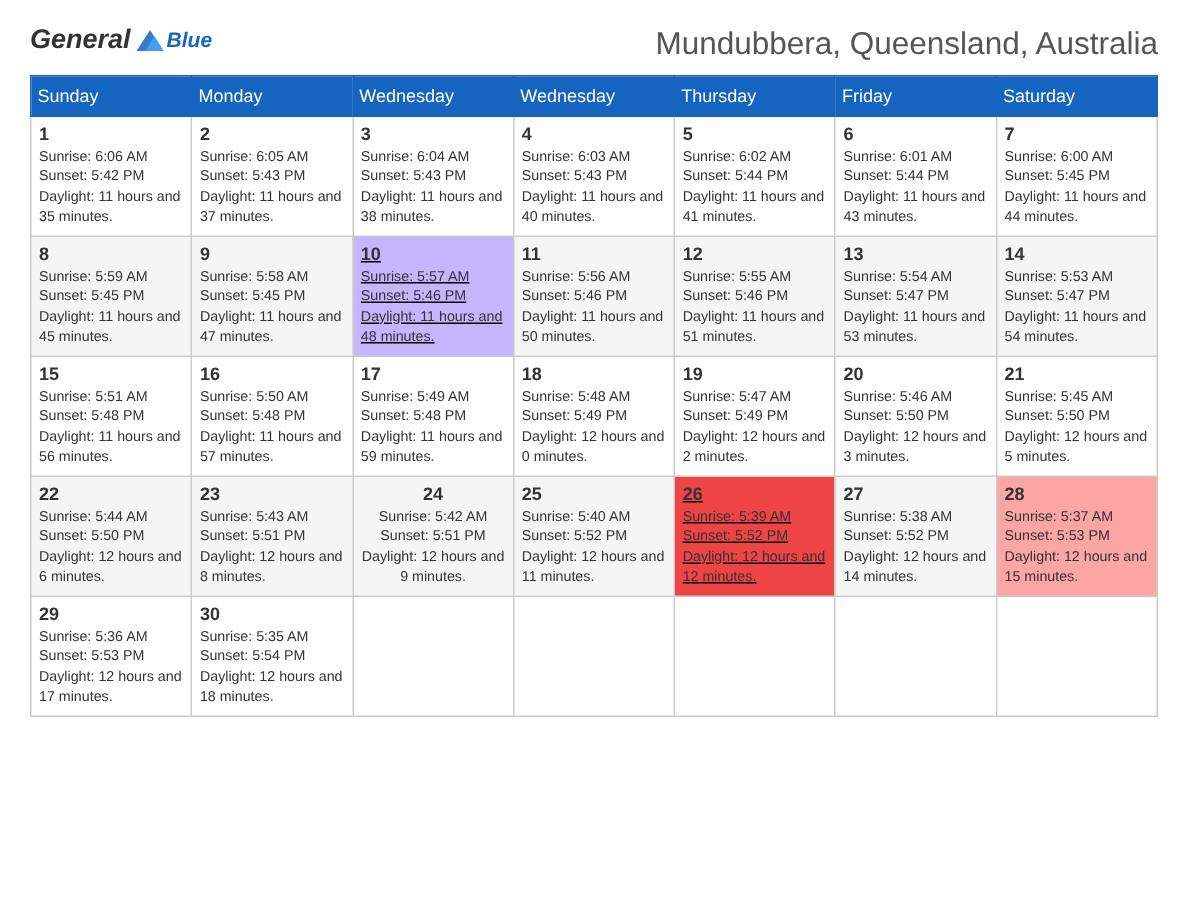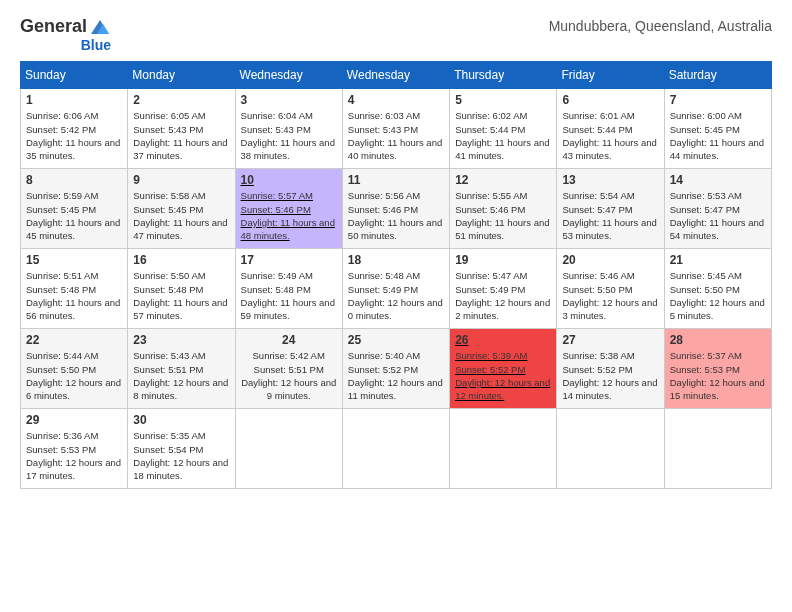--- a/index.html
+++ b/index.html
@@ -36,21 +36,21 @@
     .title-area {
       text-align: right;
     }
     .month-title {
       font-size: 36px;
       font-weight: bold;
       color: #333;
       line-height: 1.1;
     }
     .location-title {
-      font-size: 14px;
+      font-size: 21px;
       color: #555;
       margin-top: 2px;
       text-align: center;
     }
     .calendar-table {
       width: 100%;
       border-collapse: collapse;
       font-size: 10.5px;
     }
     .calendar-table th {
@@ -83,22 +83,23 @@
     .day-info {
       font-size: 9.5px;
       color: #333;
       line-height: 1.4;
     }
     .empty-cell {
       background: #fff !important;
     }
     .logo-wrapper {
       display: flex;
-      flex-direction: column;
-      align-items: flex-end;
+      flex-direction: row;
+      align-items: center;
+      font-style: italic;
     }
     .logo-line1 {
       display: flex;
       align-items: center;
     }
   </style>
 </head>
 <body>
 
 <div class="header-area">

